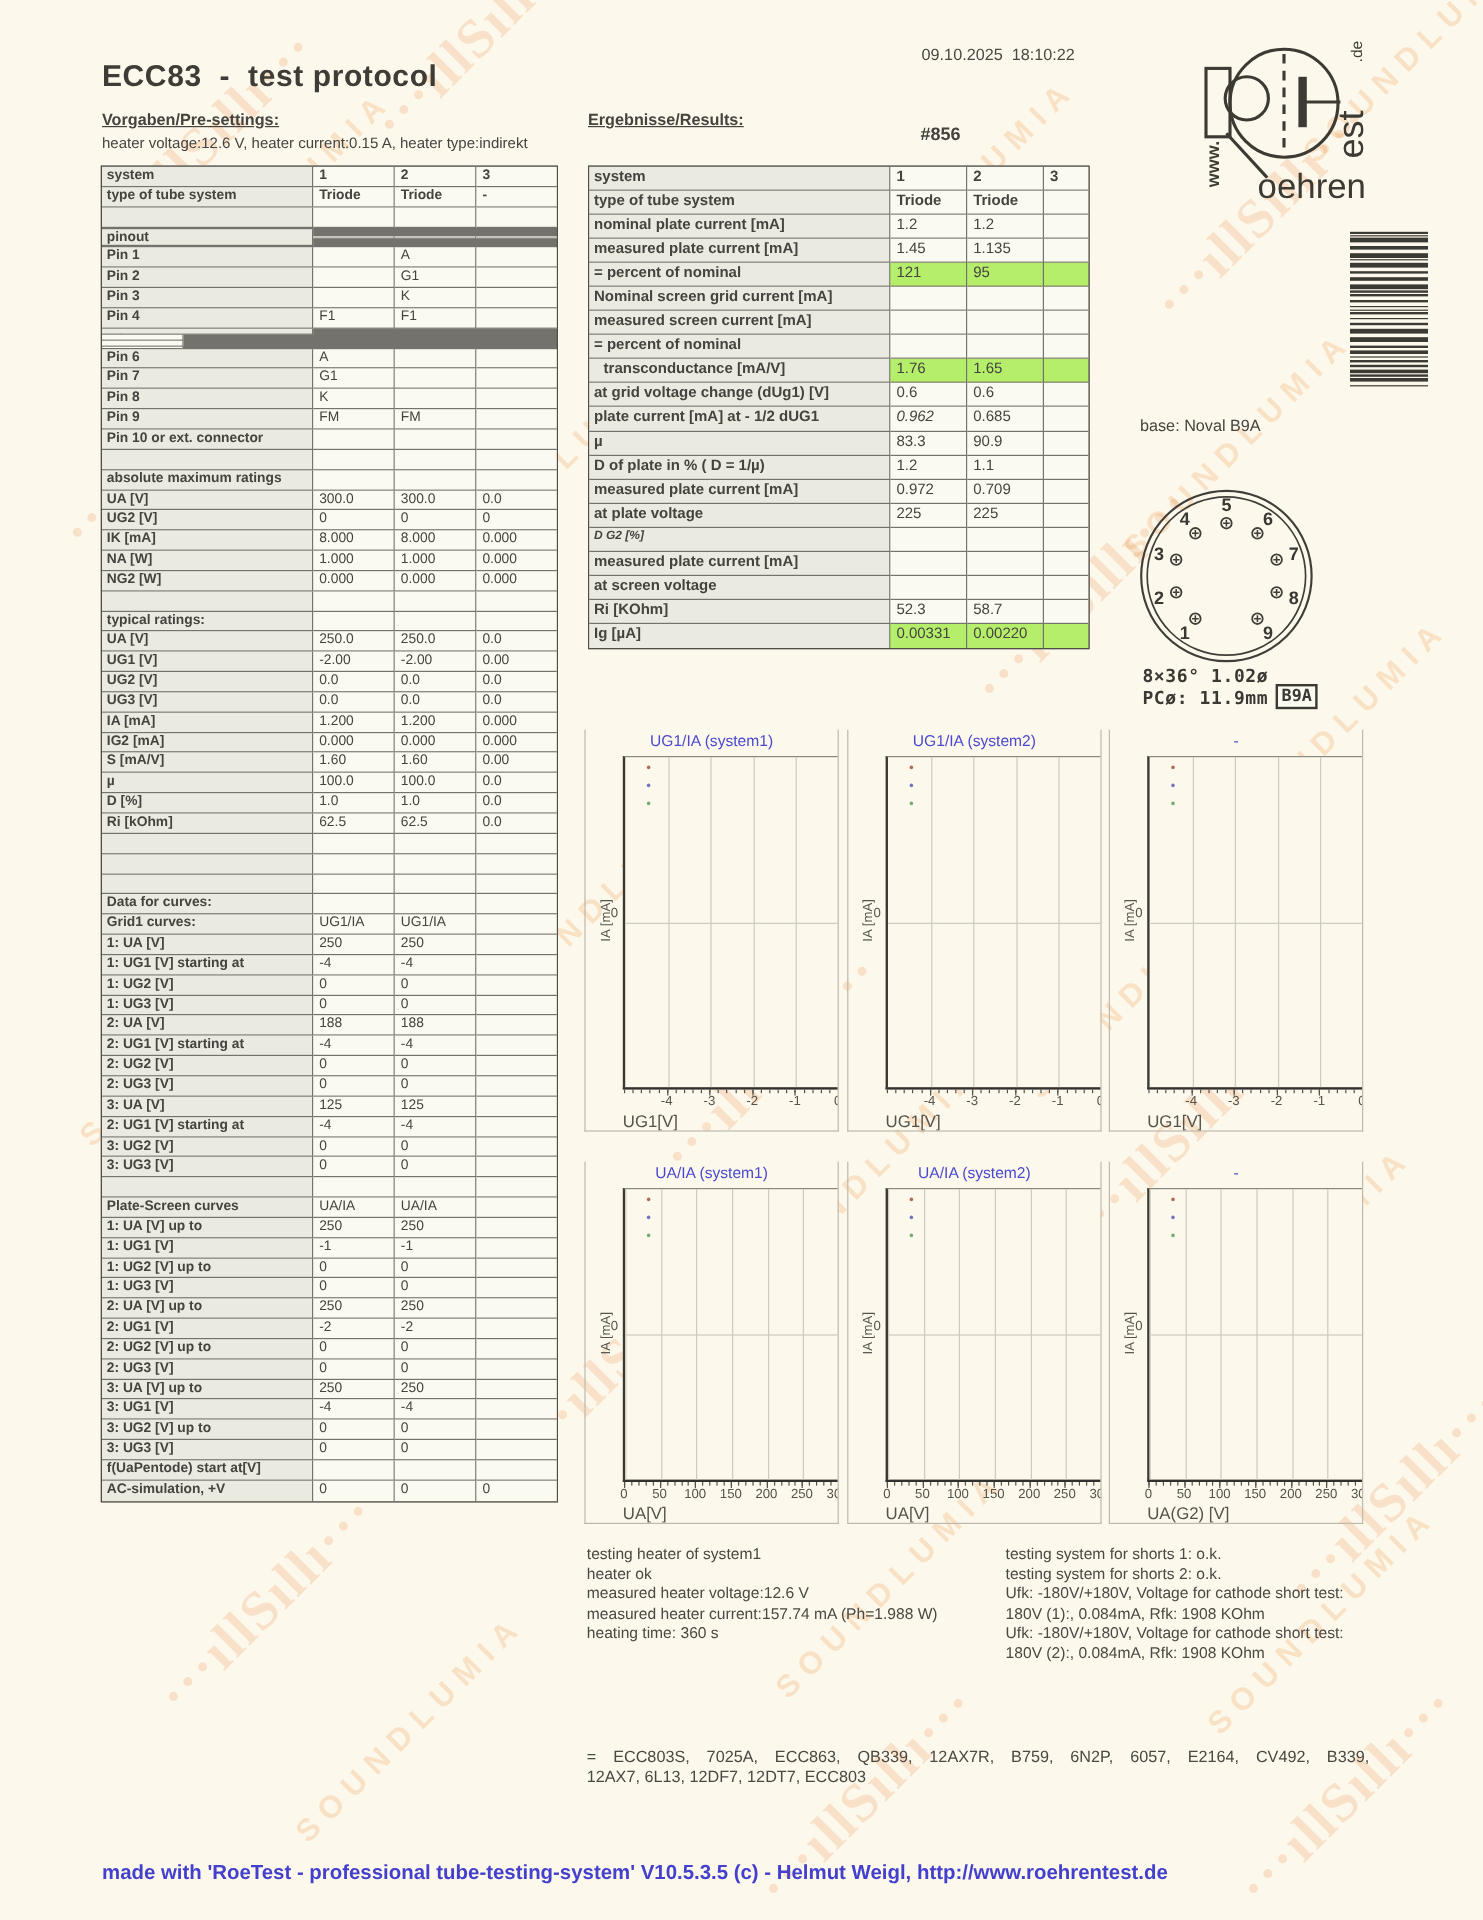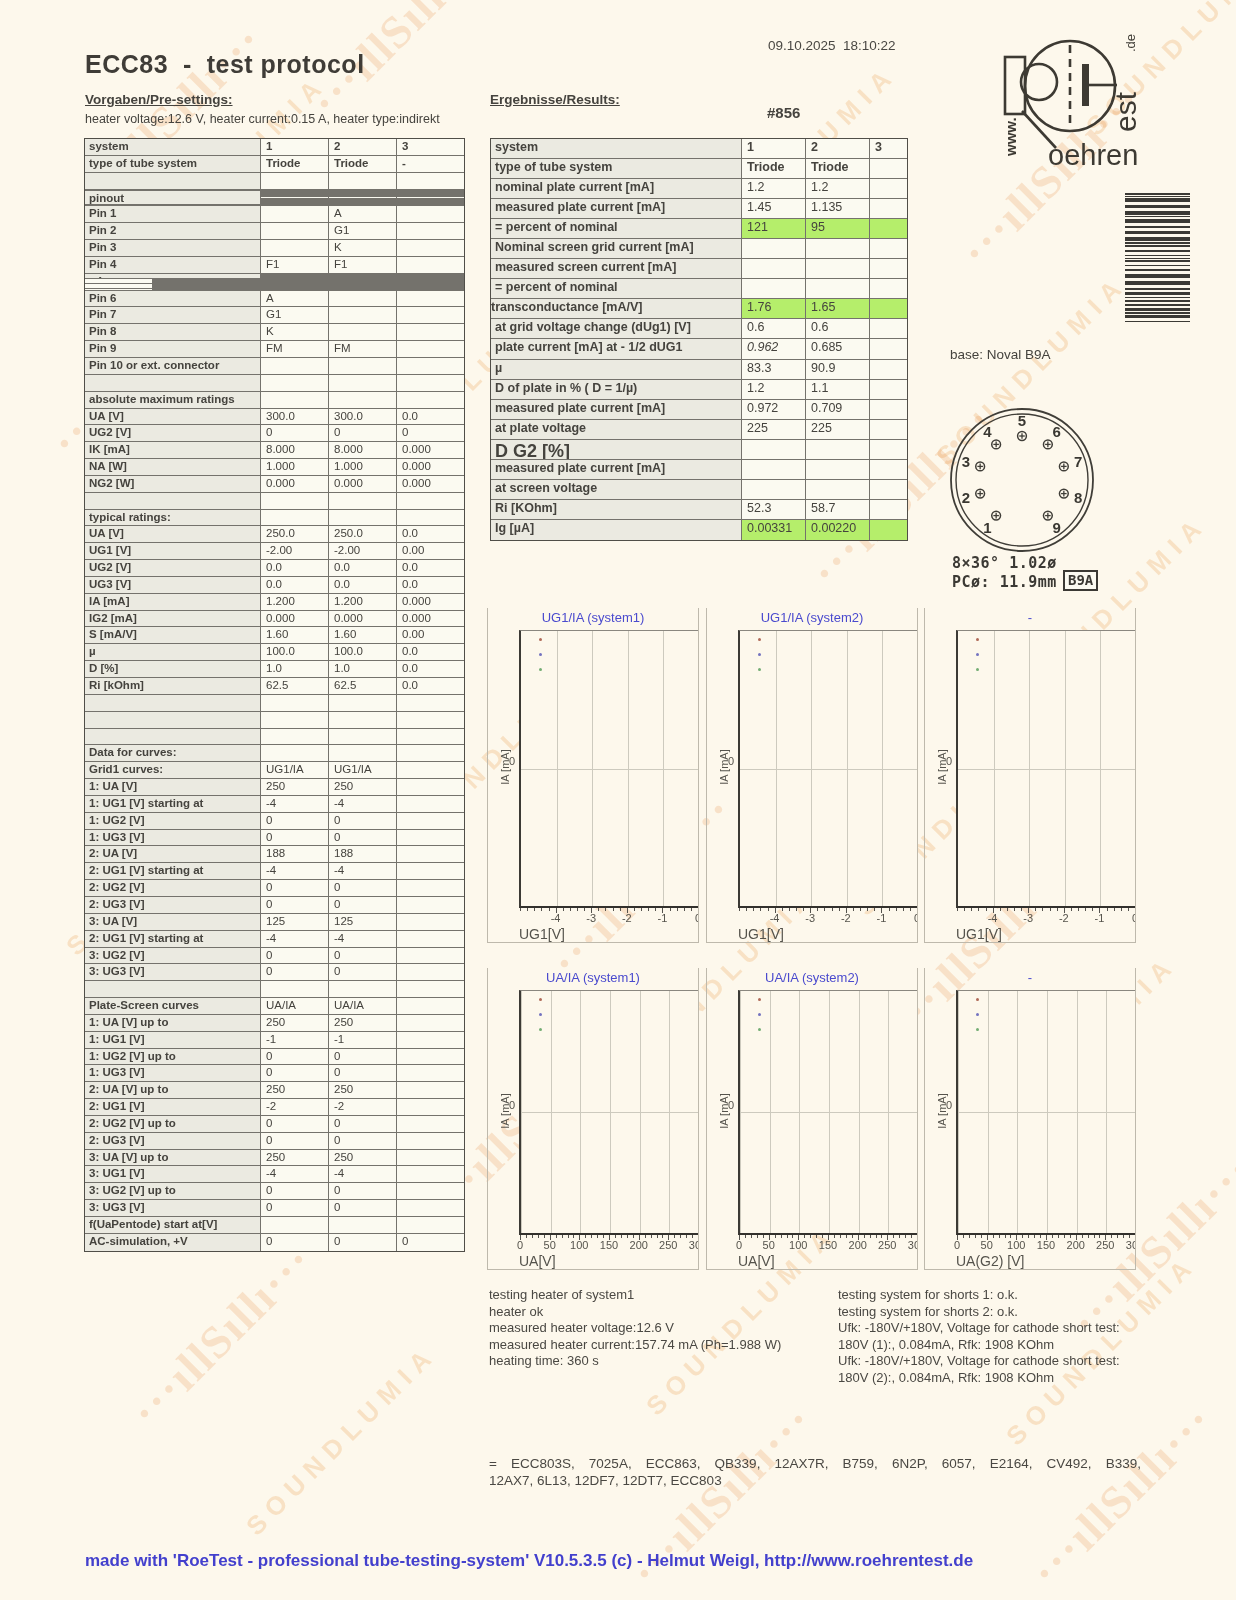--- a/index.html
+++ b/index.html
@@ -591,21 +591,21 @@
         <div class="vc" style="width: 64px; padding: 1px 0px 0px 5px;"></div>
         <div class="vc" style="width: 37px; padding: 1px 0px 0px 5px;"></div>
       </div>
       <div class="trow" style="height: 20.06px; font-size: 12.5px;">
         <div class="lc" style="width: 251px; padding: 1px 0px 0px 4px;">= percent of nominal</div>
         <div class="vc" style="width: 64px; padding: 1px 0px 0px 5px;"></div>
         <div class="vc" style="width: 64px; padding: 1px 0px 0px 5px;"></div>
         <div class="vc" style="width: 37px; padding: 1px 0px 0px 5px;"></div>
       </div>
       <div class="trow" style="height: 20.06px; font-size: 12.5px;">
-        <div class="lc" style="width: 251px; padding: 1px 0px 0px 0;">transconductance [mA/V]</div>
+        <div class="lc" style="width: 251px; padding: 1px 0px 0px 12px;">transconductance [mA/V]</div>
         <div class="vc hl" style="width: 64px; padding: 1px 0px 0px 5px;">1.76</div>
         <div class="vc hl" style="width: 64px; padding: 1px 0px 0px 5px;">1.65</div>
         <div class="vc hl" style="width: 37px; padding: 1px 0px 0px 5px;"></div>
       </div>
       <div class="trow" style="height: 20.06px; font-size: 12.5px;">
         <div class="lc" style="width: 251px; padding: 1px 0px 0px 4px;">at grid voltage change (dUg1) [V]</div>
         <div class="vc" style="width: 64px; padding: 1px 0px 0px 5px;">0.6</div>
         <div class="vc" style="width: 64px; padding: 1px 0px 0px 5px;">0.6</div>
         <div class="vc" style="width: 37px; padding: 1px 0px 0px 5px;"></div>
       </div>
@@ -632,21 +632,21 @@
         <div class="vc" style="width: 64px; padding: 1px 0px 0px 5px;">0.972</div>
         <div class="vc" style="width: 64px; padding: 1px 0px 0px 5px;">0.709</div>
         <div class="vc" style="width: 37px; padding: 1px 0px 0px 5px;"></div>
       </div>
       <div class="trow" style="height: 20.06px; font-size: 12.5px;">
         <div class="lc" style="width: 251px; padding: 1px 0px 0px 4px;">at plate voltage</div>
         <div class="vc" style="width: 64px; padding: 1px 0px 0px 5px;">225</div>
         <div class="vc" style="width: 64px; padding: 1px 0px 0px 5px;">225</div>
         <div class="vc" style="width: 37px; padding: 1px 0px 0px 5px;"></div>
       </div>
-      <div class="trow" style="height: 20.06px; font-size: 18px;">
+      <div class="trow" style="height: 20.06px; font-size: 10px; font-style: italic;">
         <div class="lc" style="width: 251px; padding: 1px 0px 0px 4px;">D G2 [%]</div>
         <div class="vc" style="width: 64px; padding: 1px 0px 0px 5px;"></div>
         <div class="vc" style="width: 64px; padding: 1px 0px 0px 5px;"></div>
         <div class="vc" style="width: 37px; padding: 1px 0px 0px 5px;"></div>
       </div>
       <div class="trow" style="height: 20.06px; font-size: 12.5px;">
         <div class="lc" style="width: 251px; padding: 1px 0px 0px 4px;">measured plate current [mA]</div>
         <div class="vc" style="width: 64px; padding: 1px 0px 0px 5px;"></div>
         <div class="vc" style="width: 64px; padding: 1px 0px 0px 5px;"></div>
         <div class="vc" style="width: 37px; padding: 1px 0px 0px 5px;"></div>

